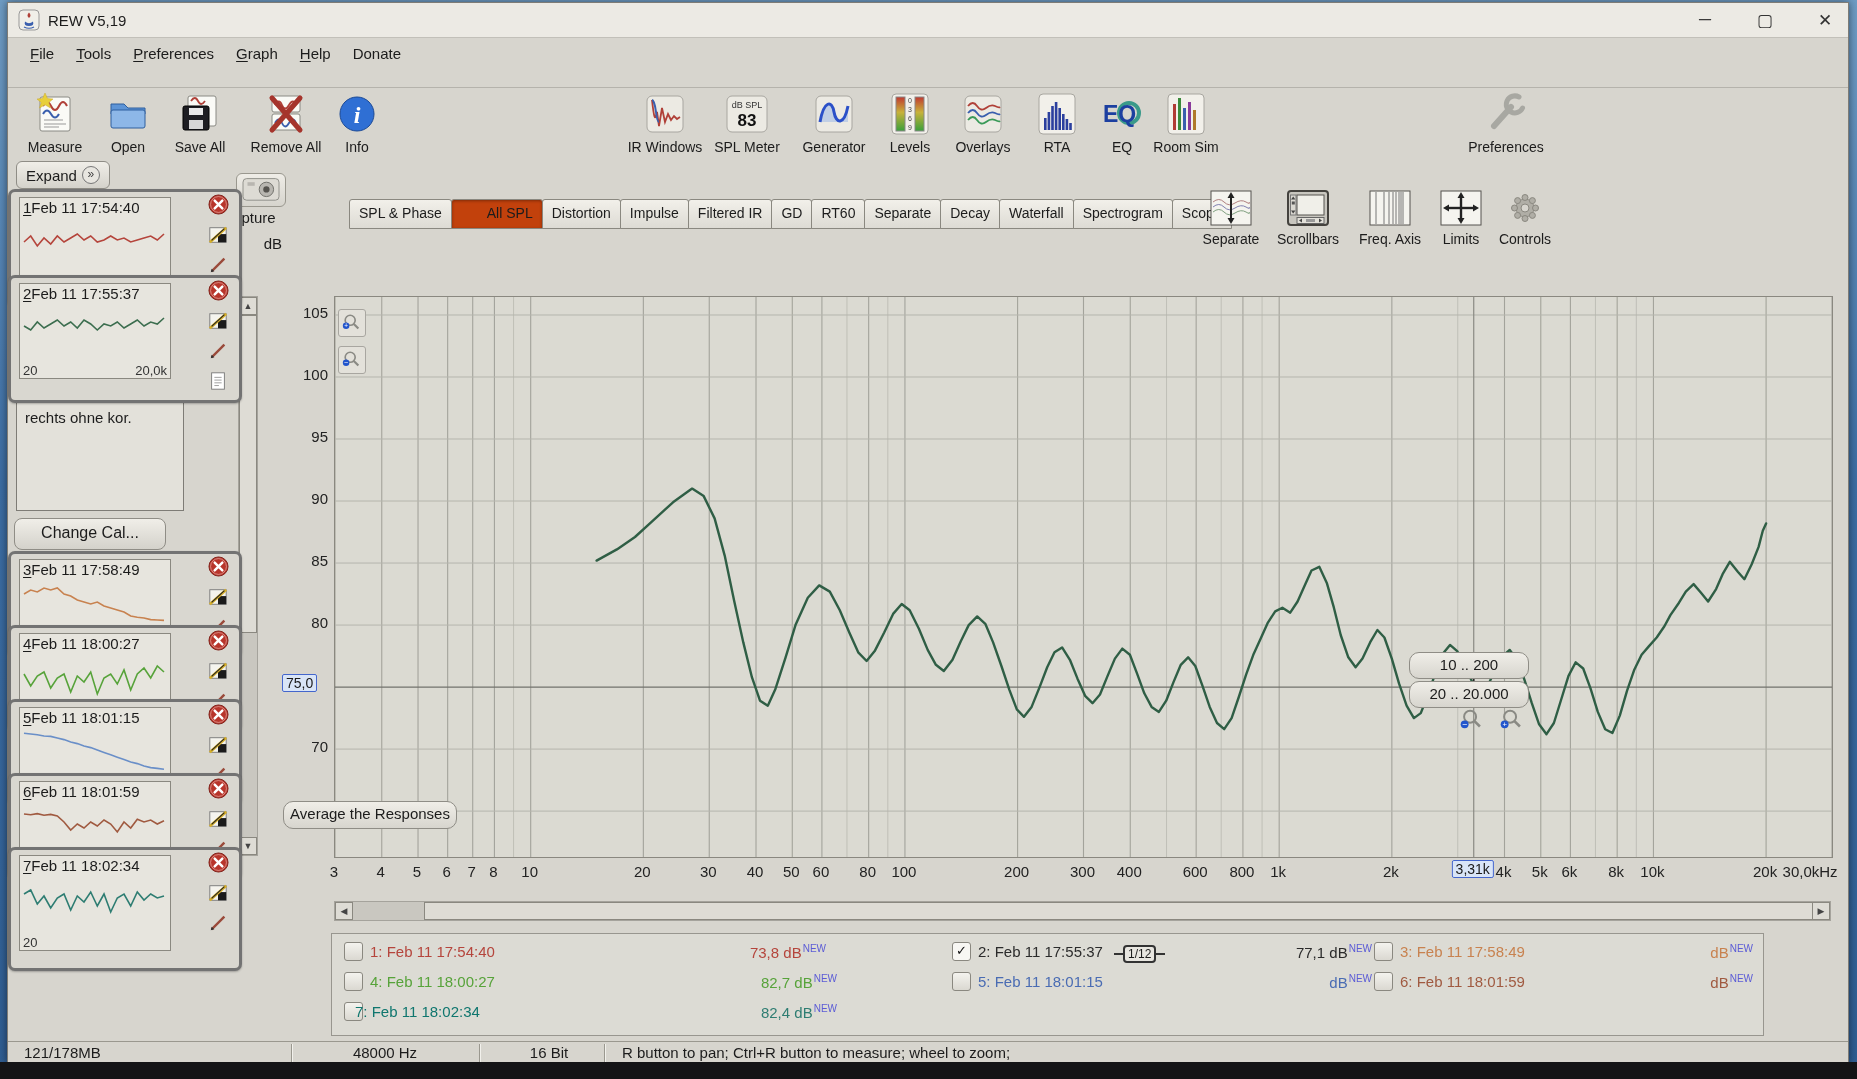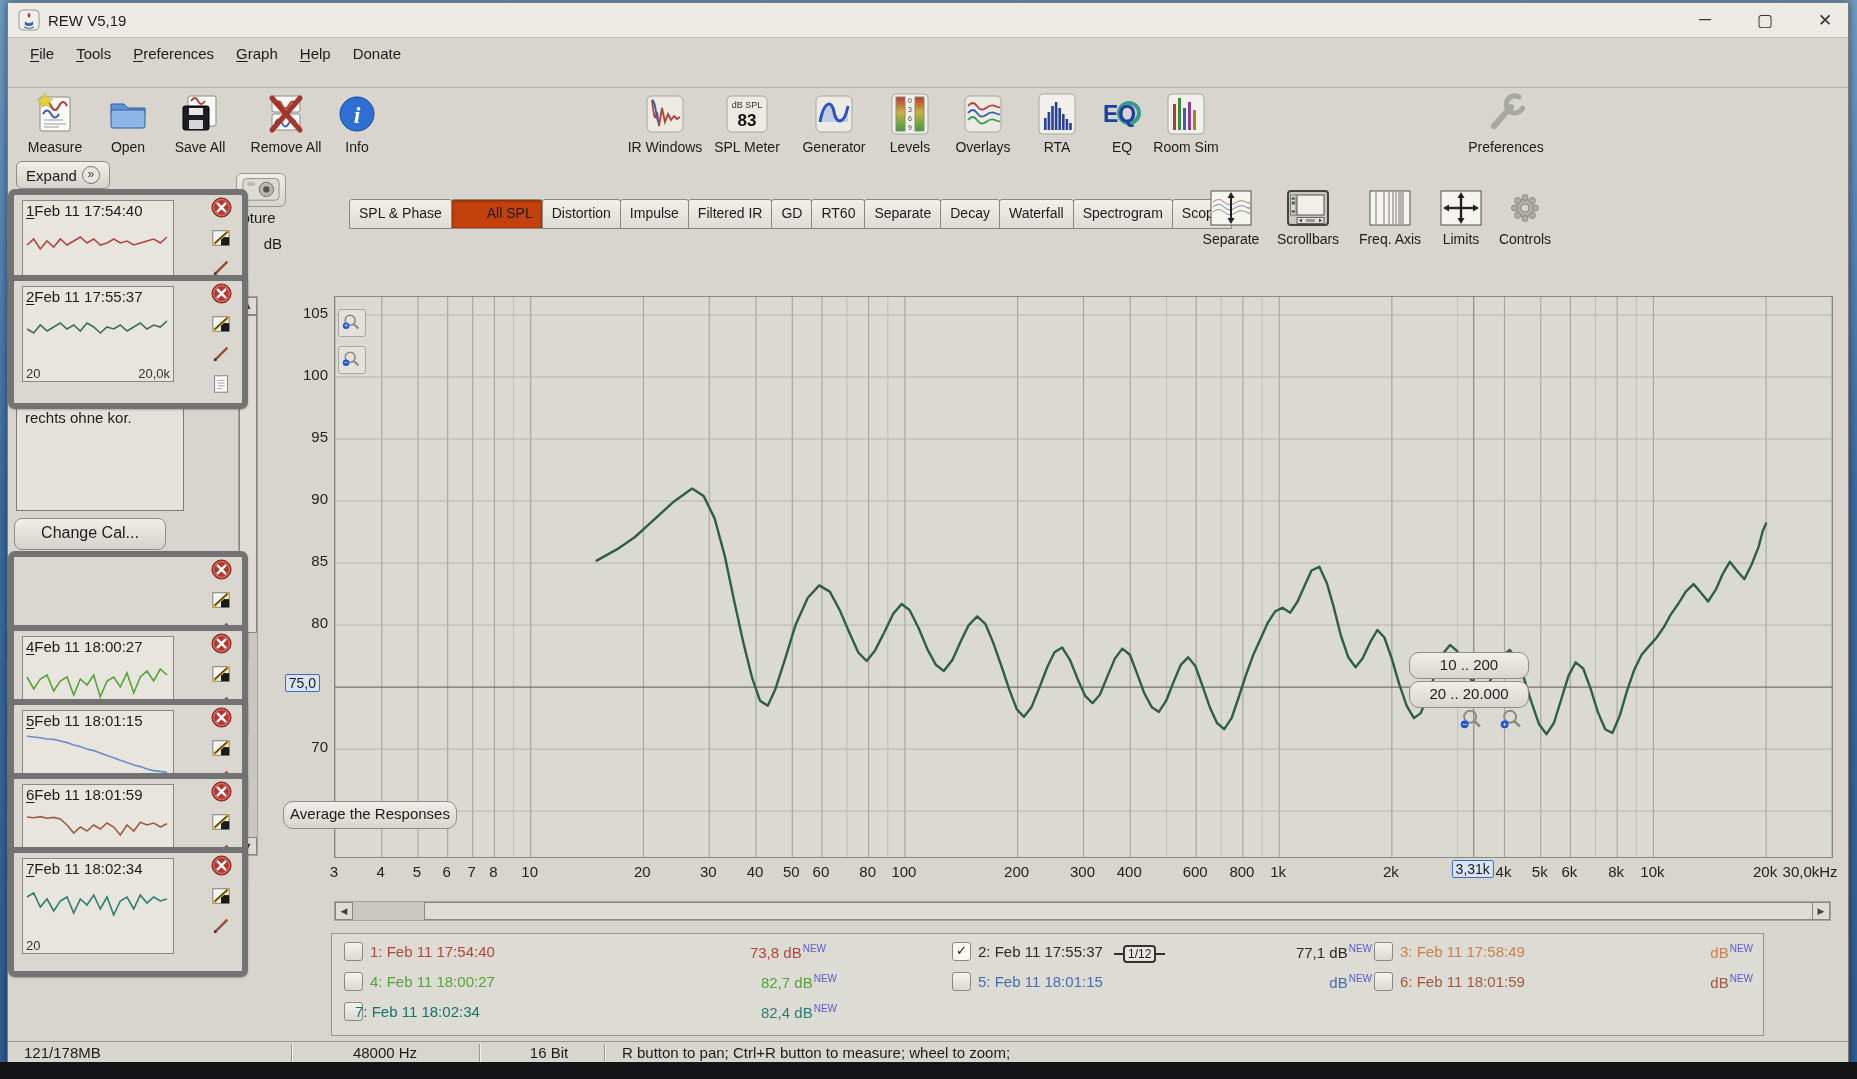--- a/index.html
+++ b/index.html
@@ -15,21 +15,21 @@
   .menubar{position:absolute;left:0;top:34px;width:100%;height:50px;display:flex;align-items:flex-start;padding-top:8px;box-sizing:border-box;}
   .menu-item{font-size:15px;margin-left:22px;}
   .menu-item:first-child{margin-left:22px;}
   .toolbar{position:absolute;left:0;top:84px;width:100%;height:69px;border-top:1px solid #b5b3ac;}
   .tbtn{position:absolute;top:2px;width:92px;text-align:center;}
   .tbtn .ticon{height:48px;display:flex;align-items:center;justify-content:center;}
   .tbtn .tlabel{font-size:14px;margin-top:1px;}
   .sidebar{position:absolute;left:0;top:153px;width:192px;height:890px;}
   .expand-btn{position:absolute;left:8px;top:5px;width:92px;height:26px;border:1px solid #8f8d86;border-radius:6px;background:linear-gradient(#f0eee8,#d4d2cb);font-size:15px;display:flex;align-items:center;justify-content:center;gap:5px;}
   .expand-circ{width:16px;height:16px;border:1px solid #777;border-radius:50%;font-size:12px;line-height:14px;text-align:center;color:#444;background:#e8e6e0;}
-  .meas-panel{position:absolute;left:0;width:228px;background:#d9d7d0;border:6px solid #737373;border-radius:7px;box-shadow:0 1px 2px rgba(0,0,0,.25);}
+  .meas-panel{position:absolute;left:0;width:228px;background:#d9d7d0;border:3px solid #737373;border-radius:7px;box-shadow:0 1px 2px rgba(0,0,0,.25);}
   .thumb{position:absolute;left:8px;top:5px;width:150px;background:#e7e5de;border:1px solid #8a8880;}
   .thumb .ttitle{font-size:15px;padding:1px 2px 0 3px;white-space:nowrap;overflow:hidden;}
   .thumb .xlabs{position:absolute;bottom:0;left:3px;right:3px;display:flex;justify-content:space-between;font-size:13px;color:#333;}
   .icon-col{position:absolute;right:6px;top:0;width:30px;display:flex;flex-direction:column;align-items:center;gap:6px;padding-top:2px;}
   .note-box{position:absolute;left:8px;width:168px;height:110px;background:#e3e1da;border:1px solid #7e7c76;font-size:15px;padding:7px 8px;box-sizing:border-box;}
   .changecal-btn{position:absolute;left:6px;width:150px;height:30px;border:1px solid #8f8d86;border-radius:8px;background:linear-gradient(#f0eee8,#d4d2cb);font-size:16px;text-align:center;line-height:28px;}
   .capture-btn{position:absolute;left:228px;top:170px;width:48px;height:32px;border:1px solid #9a988f;border-radius:6px;background:linear-gradient(#efede7,#d6d4cd);display:flex;align-items:center;justify-content:center;}
   .capture-label{position:absolute;left:198px;top:206px;width:86px;text-align:center;font-size:15px;}
   .db-unit{position:absolute;left:230px;top:232px;width:44px;text-align:right;font-size:15px;}
   .tabs{position:absolute;left:341px;top:196px;height:30px;display:flex;}
@@ -37,21 +37,21 @@
   .tab.selected{background:#c2410c;box-shadow:inset 0 1px 3px rgba(0,0,0,.35);padding-left:35px;}
   .viewbtn{position:absolute;top:184px;width:84px;text-align:center;}
   .viewbtn .vicon{height:42px;display:flex;justify-content:center;align-items:center;}
   .viewbtn .vlabel{font-size:14px;margin-top:2px;}
   .vscroll{position:absolute;left:230px;top:293px;width:20px;height:560px;background:#c9c7c0;border:1px solid #a5a39c;box-sizing:border-box;}
   .vscroll .arr{position:absolute;left:0;width:100%;height:18px;background:#dedcd5;border:1px solid #8a8880;box-sizing:border-box;font-size:9px;text-align:center;line-height:16px;color:#444;}
   .vscroll .thumbv{position:absolute;left:0;width:100%;background:#dedcd5;border:1px solid #8a8880;box-sizing:border-box;}
   .plotbox{position:absolute;left:326px;top:293px;width:1497px;height:560px;background:#dbdad2;border:1px solid #8a8880;box-sizing:content-box;}
   .ylab{position:absolute;left:276px;width:44px;text-align:right;font-size:15px;color:#222;}
   .cursorbox{background:#d9e5f7;border:1px solid #4466cc;border-radius:2px;padding:0 3px;font-size:14px;color:#1a1a1a;}
-  .ycursor{position:absolute;left:266px;text-align:right;}
+  .ycursor{position:absolute;left:274px;}
   .xlab{position:absolute;font-size:15px;color:#222;white-space:nowrap;}
   .xcursor{position:absolute;z-index:5;}
   .hscroll{position:absolute;left:326px;top:898px;width:1497px;height:20px;background:#c9c7c0;border:1px solid #a5a39c;box-sizing:border-box;}
   .hscroll .arr{position:absolute;top:0;height:100%;width:18px;background:#dedcd5;border:1px solid #8a8880;box-sizing:border-box;font-size:9px;text-align:center;line-height:17px;color:#444;}
   .hscroll .thumbh{position:absolute;top:0;height:100%;background:#dedcd5;border:1px solid #8a8880;box-sizing:border-box;}
   .overlay-btn{position:absolute;border:1px solid #8f8d86;border-radius:10px;background:linear-gradient(#f0eee8,#d7d5ce);font-size:15px;text-align:center;z-index:6;}
   .magbtn{position:absolute;width:26px;height:26px;z-index:6;display:flex;align-items:center;justify-content:center;}
   .legend{position:absolute;left:323px;top:930px;width:1433px;height:103px;background:#dcdbd4;border:1px solid #98968f;box-sizing:border-box;}
   .cb{position:absolute;width:17px;height:17px;border:1px solid #8a8880;border-radius:3px;background:linear-gradient(#f4f3ee,#dad8d1);font-size:13px;line-height:15px;text-align:center;color:#111;}
   .lg-name{position:absolute;font-size:15px;white-space:nowrap;}
@@ -330,20 +330,30 @@
             <span><svg viewBox="0 0 22 22" width="20" height="20">
                 <rect x="4" y="2" width="14" height="18" fill="#fff" stroke="#777"></rect>
                 <line x1="7" y1="7" x2="15" y2="7" stroke="#999"></line>
                 <line x1="7" y1="10" x2="15" y2="10" stroke="#999"></line>
                 <line x1="7" y1="13" x2="15" y2="13" stroke="#999"></line>
                 <line x1="7" y1="16" x2="12" y2="16" stroke="#999"></line>
               </svg></span>
           </div>
         </div>
         <div class="meas-panel" style="top: 395px; height: 100px; z-index: 12;">
+          <div class="thumb" style="height: 86px;">
+            <div class="ttitle"><u>3</u>Feb 11 17:58:49</div>
+            <svg viewBox="0 0 140 46" width="144" height="46" style="display: block; margin: 0px 2px;">
+              <polyline points="0.0,16.0 6.7,12.0 13.3,14.0 20.0,10.0 26.7,12.0 33.3,10.0 40.0,16.0 46.7,18.0 53.3,22.0 60.0,24.0 66.7,26.0 73.3,24.0 80.0,28.0 86.7,30.0 93.3,32.0 100.0,34.0 106.7,38.0 113.3,39.2 120.0,40.0 126.7,41.6 133.3,42.0 140.0,42.4" fill="none" stroke="#c8824f" stroke-width="1.6"></polyline>
+            </svg>
+            <div class="xlabs">
+              <span>20</span>
+              <span></span>
+            </div>
+          </div>
           <div class="icon-col">
             <span><svg viewBox="0 0 22 22" width="21" height="21">
                 <circle cx="11" cy="11" r="10" fill="#b8352b" stroke="#7e1f18"></circle>
                 <circle cx="11" cy="11" r="8.3" fill="none" stroke="#e8b0a8" stroke-width="1" opacity="0.7"></circle>
                 <path d="M7 7 L15 15 M15 7 L7 15" stroke="#fff" stroke-width="2.6" stroke-linecap="round"></path>
               </svg></span>
             <span><svg viewBox="0 0 22 22" width="20" height="20">
                 <rect x="2" y="3" width="18" height="16" fill="#f5f4ee" stroke="#777"></rect>
                 <rect x="11" y="10" width="9" height="9" fill="#1a1a1a"></rect>
                 <path d="M2 19 L20 3" stroke="#d8b02a" stroke-width="3"></path>

